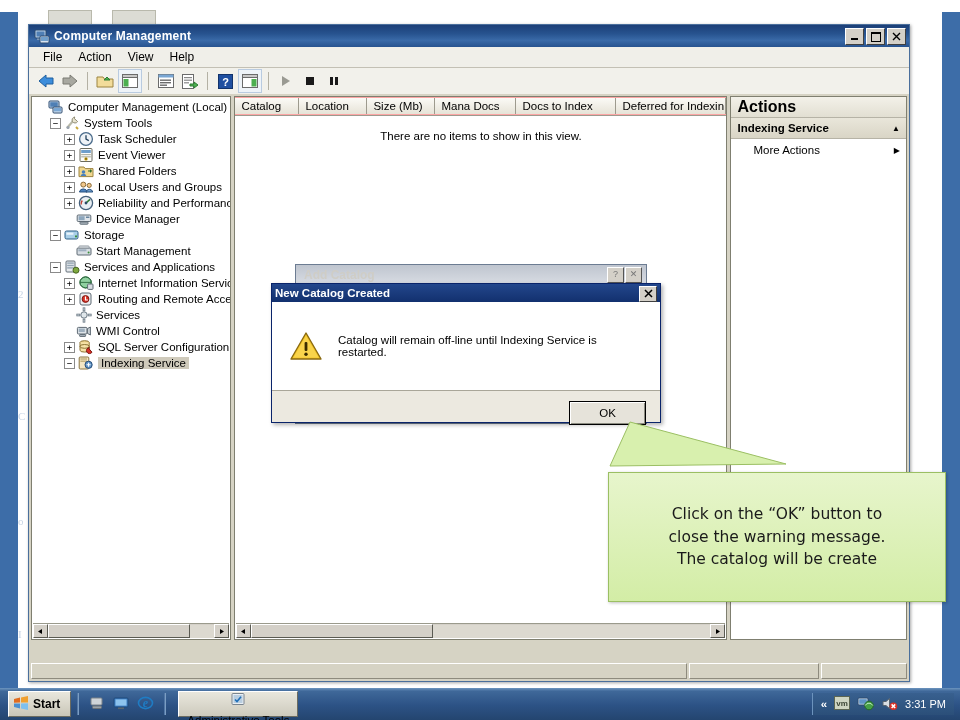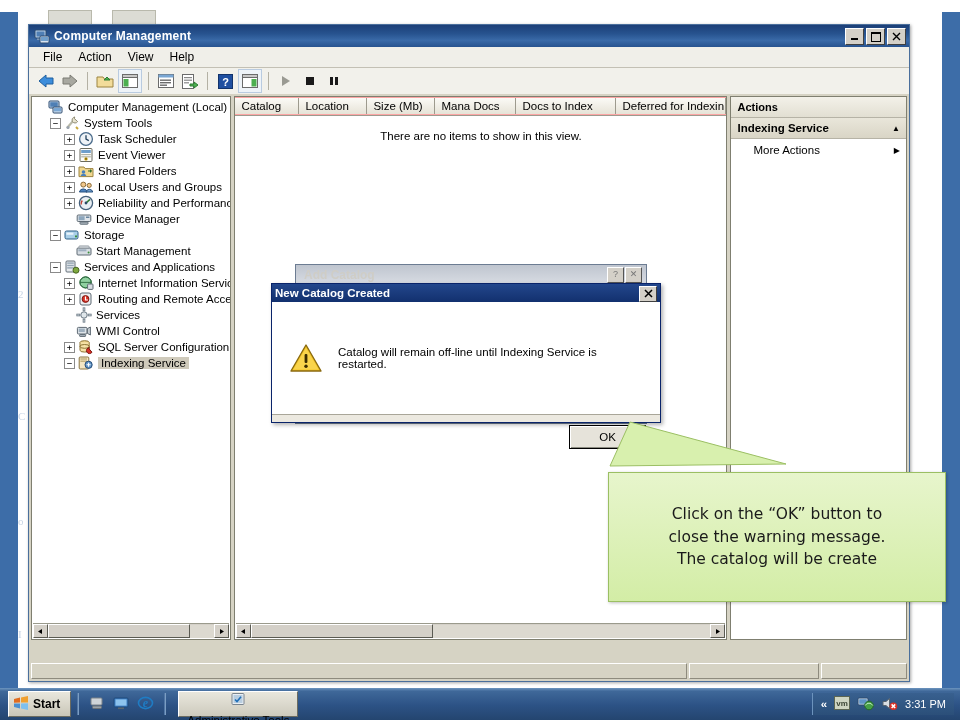--- a/index.html
+++ b/index.html
@@ -76,21 +76,21 @@
   .sb-thumb{height:12px;background:#d4d0c8;border:1px solid #fff;border-right-color:#5a5a52;border-bottom-color:#5a5a52;}
 
   
   #lv-head{display:flex;height:18px;background:#fca5a5;border-bottom:1px solid #9d9a8e;align-items:center;}
   #lv-head .col{border-right:1px solid #9d9a8e;padding:2px 6px;font-size:11.5px;box-sizing:border-box;
     background:linear-gradient(to bottom,#fbfaf6,#e6e3d7);overflow:hidden;white-space:nowrap;}
   #lv-empty{text-align:center;padding-top:14px;font-size:11.5px;}
 
   
   .act-head{height:20px;background:linear-gradient(to bottom,#f3f1e9,#e2dfd2);border-bottom:1px solid #b6b3a6;
-            display:flex;align-items:center;padding:0 6px;font-weight:bold;font-size:11px;}
+            display:flex;align-items:center;padding:0 6px;font-weight:bold;font-size:16px;}
   .act-sub{height:20px;background:linear-gradient(to bottom,#e9e6da,#d9d5c6);border-bottom:1px solid #b6b3a6;
            display:flex;align-items:center;padding:0 6px;font-weight:bold;font-size:11.5px;justify-content:space-between;}
   .act-item{height:22px;display:flex;align-items:center;padding:0 6px 0 22px;font-size:11.5px;justify-content:space-between;}
 
   
   #statusbar{position:absolute;left:0;bottom:0;width:880px;height:20px;background:#d6d3c4;display:flex;align-items:center;padding:2px;box-sizing:border-box;}
   .sbpane{height:16px;border:1px solid #fff;border-right-color:#8e8b7e;border-bottom-color:#8e8b7e;background:#d6d3c4;box-sizing:border-box;}
   #addcat-win{position:absolute;left:295px;top:264px;width:350px;height:158px;background:#ece9e0;
     border:1px solid #6c7c92;}
   #addcat-tb{height:20px;background:linear-gradient(to bottom,#bfc5cf,#d9dde4);position:relative;}
@@ -98,21 +98,21 @@
   #addcat-tb .gb{position:absolute;top:2px;width:15px;height:14px;background:#d4d0c8;border:1px solid #fff;
     border-right-color:#555;border-bottom-color:#555;font-size:9px;text-align:center;line-height:13px;color:#777;}
 
   
   #dlg{position:absolute;left:271px;top:283px;width:388px;height:138px;background:#ece9e0;
     border:1px solid #0a246a;box-shadow:2px 2px 4px rgba(0,0,0,.3);}
   #dlg-tb{height:18px;background:linear-gradient(to bottom,#23478c,#12306e);display:flex;align-items:center;padding:0 3px;position:relative;}
   #dlg-tb .t{color:#fff;font-weight:bold;font-size:11.5px;}
   #dlg-close{position:absolute;right:3px;top:2px;width:16px;height:14px;background:#d4d0c8;border:1px solid #fff;
     border-right-color:#404040;border-bottom-color:#404040;font-size:10px;line-height:12px;text-align:center;font-weight:bold;}
-  #dlg-body{height:80px;background:#fff;border-bottom:1px solid #a9a699;display:flex;align-items:center;padding:16px 18px;}
+  #dlg-body{height:80px;background:#fff;border-bottom:1px solid #a9a699;display:flex;align-items:center;padding:4px 18px;}
   #warn-ico{width:32px;height:29px;flex:none;margin-right:16px;}
   #dlg-msg{font-size:11.5px;}
   #dlg-foot{height:44px;display:flex;align-items:center;justify-content:flex-end;padding-right:14px;}
   #dlg-ok{width:75px;height:22px;background:#e6e3da;border:1px solid #000;
     box-shadow:inset 1px 1px 0 #fff, inset -1px -1px 0 #8b8b80;
     font-size:11.5px;display:flex;align-items:center;justify-content:center;}
 
   
   #callout{position:absolute;left:608px;top:472px;width:336px;height:128px;
     background:linear-gradient(to bottom,#e7f5cc,#d3eda6);

